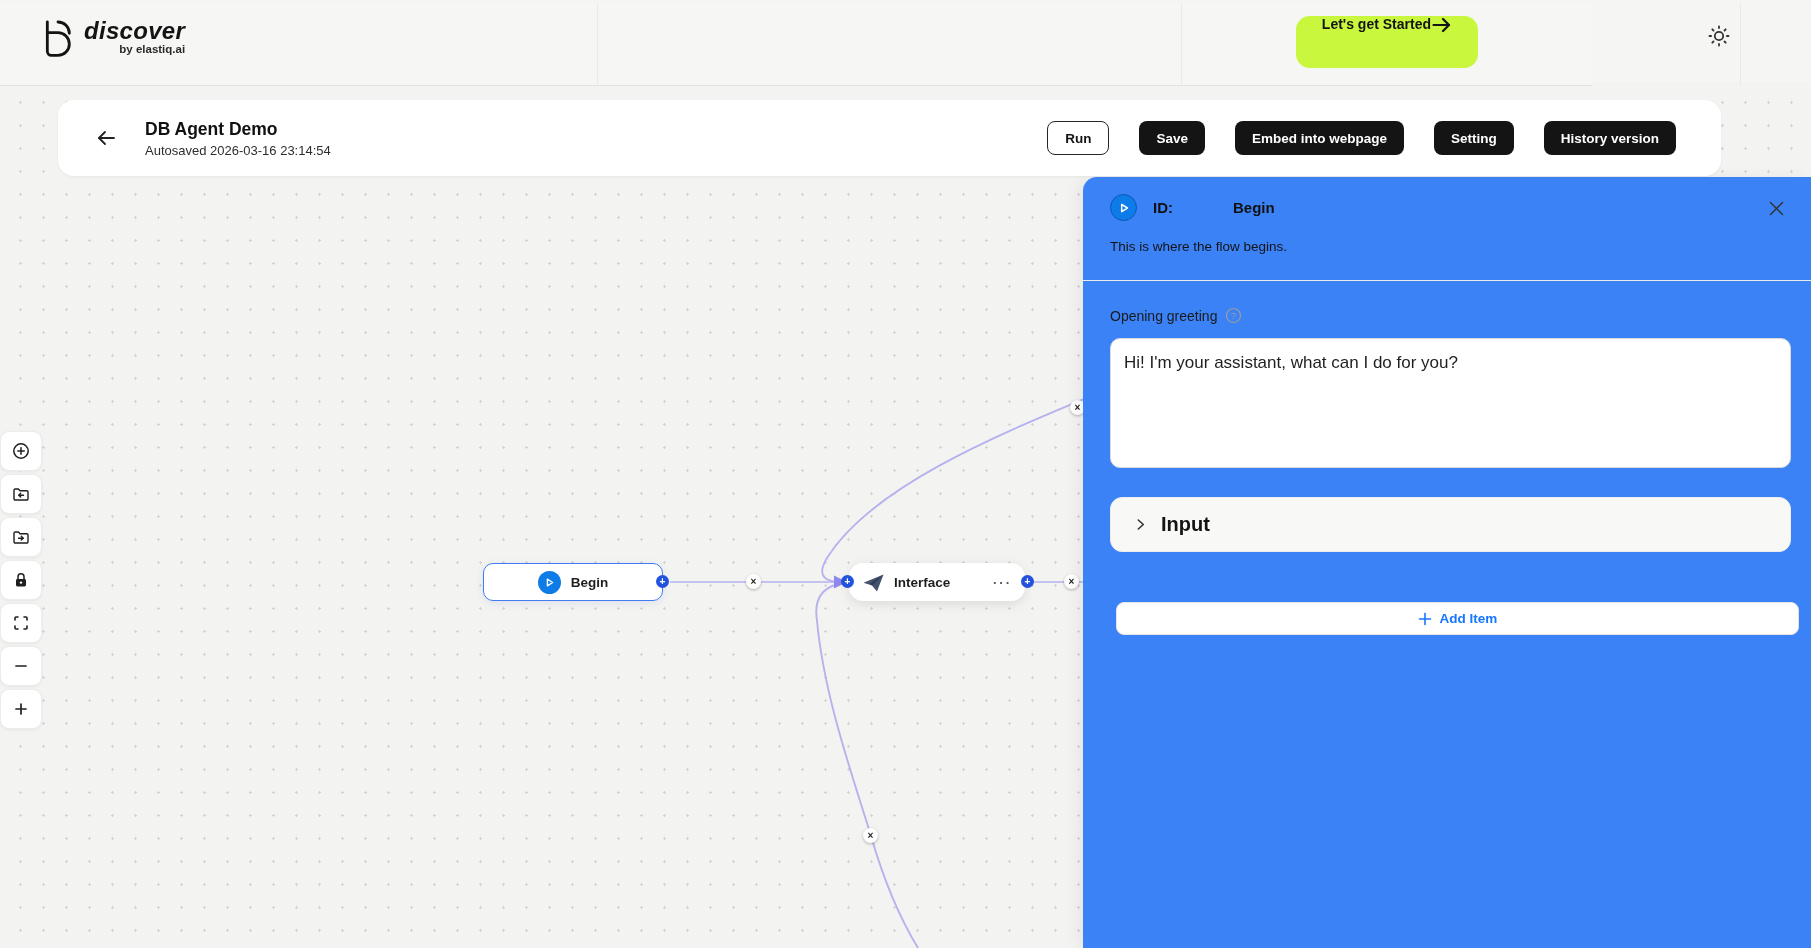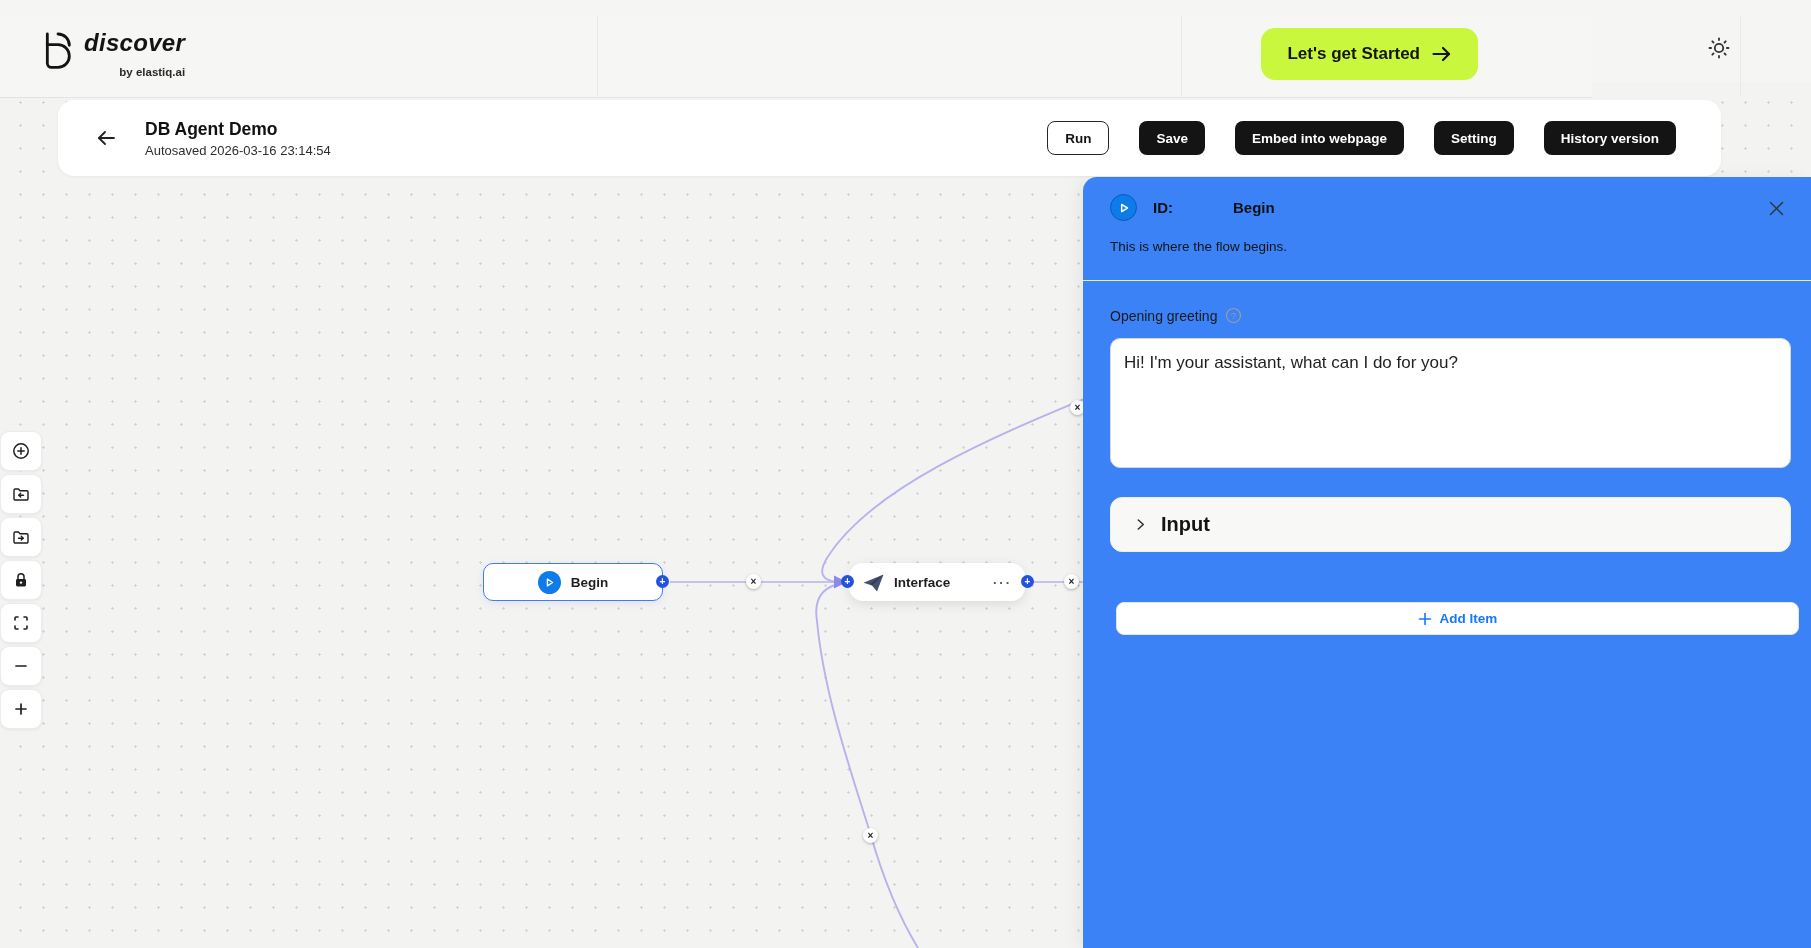--- a/index.html
+++ b/index.html
@@ -1,26 +1,26 @@
 <!DOCTYPE html>
 <html><head>
 <meta charset="utf-8">
 <style>
   * { box-sizing: border-box; }
   html,body { margin:0; padding:0; background:#f5f5f4; font-family:"Liberation Sans", sans-serif; }
   #stage { position:relative; width:1811px; height:948px; overflow:hidden; background:#f5f5f4; }
 
   
-  .app-header { position:absolute; top:16px; left:0; width:1592px; height:82px; background:#f6f6f5; border-bottom:1px solid #e2e2e0; z-index:9; }
+  .app-header { position:absolute; top:4px; left:0; width:1592px; height:82px; background:#f6f6f5; border-bottom:1px solid #e2e2e0; z-index:9; }
   .hdr-sep { position:absolute; top:0; width:1px; height:81px; background:#e9e9e7; }
   .logo-wrap { position:absolute; left:40px; top:14px; display:flex; align-items:flex-start; gap:8px; }
   .logo-text { display:flex; flex-direction:column; align-items:flex-end; }
   .logo-name { font-size:24px; font-weight:bold; font-style:italic; color:#141414; line-height:1.05; letter-spacing:.3px; }
-  .logo-sub { font-size:11.5px; font-weight:600; color:#2a2a2a; margin-top:11px; }
-  .cta-btn { position:absolute; right:114px; top:12px; height:52px; padding:0 26px; background:#c9f73d; border:none; border-radius:14px; display:flex; align-items:center; gap:11px; font-size:17px; font-weight:bold; color:#141414; cursor:pointer; font-family:inherit; }
+  .logo-sub { font-size:11.5px; font-weight:600; color:#2a2a2a; margin-top:0; }
+  .cta-btn { position:absolute; right:114px; top:12px; height:52px; padding:0 26px; background:#c9f73d; border:none; border-radius:14px; display:flex; align-items:flex-start; font-size:14px; font-weight:bold; color:#141414; cursor:pointer; font-family:inherit; }
   .theme-btn { position:absolute; left:1705px; top:18px; width:28px; height:28px; background:none; border:none; padding:0; cursor:pointer; }
 
   
   .doc-card { position:absolute; left:58px; top:100px; width:1663px; height:76px; background:#ffffff; border-radius:16px; box-shadow:0 1px 3px rgba(0,0,0,.05); z-index:8; display:flex; align-items:center; }
   .back-btn { margin-left:36px; width:26px; height:26px; background:none; border:none; padding:0; cursor:pointer; }
   .doc-titles { margin-left:25px; display:flex; flex-direction:column; }
   .doc-title { font-size:17.5px; font-weight:bold; color:#111; line-height:1.2; }
   .doc-autosave { font-size:13px; color:#2e2e2e; margin-top:3px; }
   .doc-actions { position:absolute; right:45px; top:21px; display:flex; align-items:center; gap:30px; }
   .btn { height:34px; padding:0 17px; border-radius:8px; font-size:13.5px; font-weight:600; cursor:pointer; font-family:inherit; display:flex; align-items:center; }

